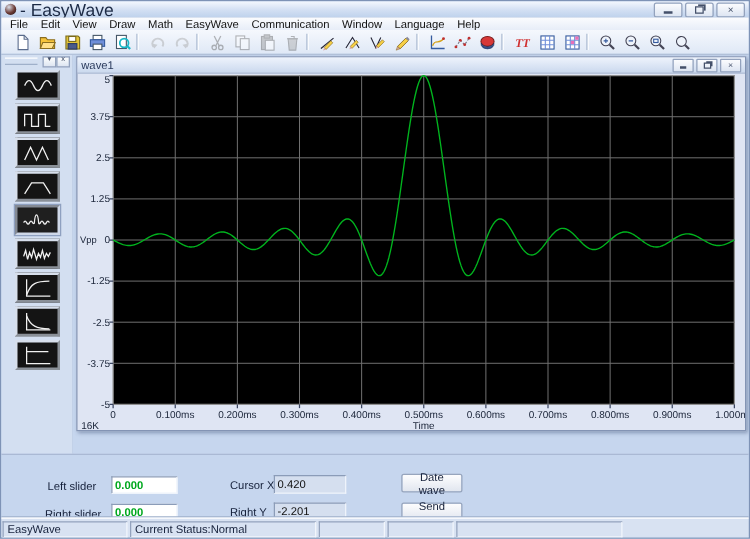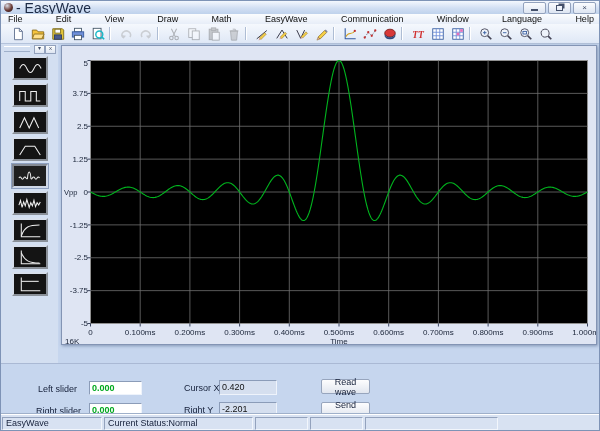--- a/index.html
+++ b/index.html
@@ -13,21 +13,21 @@
     background:radial-gradient(circle at 35% 30%, #d9dee8, #6b3a34 55%, #181016);}
   .title{font-size:14px;color:#1c2a45;}
   .win-controls{margin-left:auto;display:flex;gap:2px;}
   .winbtn{width:21px;height:10px;background:linear-gradient(#fbfcfe,#dde5f2);
     border:1px solid #93a2bd;border-radius:2px;display:flex;align-items:center;justify-content:center;
     font-size:8px;line-height:8px;color:#44506a;cursor:default;}
   .g-min{display:block;width:7px;height:2px;background:#44506a;margin-top:4px;}
   .g-rest{display:block;width:5px;height:4px;border:1px solid #44506a;box-shadow:2px -2px 0 -0.5px #44506a;}
   
   .menubar{position:absolute;top:13px;left:0;right:0;height:10px;
-    background:linear-gradient(#fbfcfe,#e7edf8);display:flex;align-items:center;padding-left:2px;font-size:9px;justify-content:space-between;}
+    background:linear-gradient(#fbfcfe,#e7edf8);display:flex;align-items:center;padding-left:2px;font-size:9px;}
   .menu-item{padding:0 5px;color:#111;cursor:default;}
   
   .toolbar{position:absolute;top:23px;left:0;right:0;height:19px;
     background:linear-gradient(#f5f8fd,#dfe8f6);border-bottom:1px solid #b4c3db;
     display:flex;align-items:center;padding-left:5px;gap:1px;}
   .tbtn{width:19px;height:17px;display:flex;align-items:center;justify-content:flex-end;font-style:italic;}
   .tbtn svg{width:14px;height:14px;}
   .tbtn.disabled svg{filter:grayscale(1) opacity(.42);}
   .tsep{width:1px;height:13px;background:#aebdd4;margin:0 3px;box-shadow:1px 0 0 #fff;}
   
@@ -333,20 +333,34 @@
           <svg viewBox="0 0 30 24" fill="none" stroke="#f0f0f0" stroke-width="1.3">
             <path d="M4 3v17h24"></path>
             <path d="M4 8h22"></path>
           </svg>
         </div>
       </div>
   </div>
 
   <div class="workspace">
     <div class="child">
+      <div class="child-title">
+        <span>wave1</span>
+        <span class="child-controls">
+          <span class="cwbtn">
+              <span class="cg-min"></span>
+            </span>
+          <span class="cwbtn">
+              <span class="cg-rest"></span>
+            </span>
+          <span class="cwbtn">
+              <span>×</span>
+            </span>
+        </span>
+      </div>
       <div class="child-body">
         <svg id="chart" width="534" height="285">
             <rect x="28.5" y="1.5" width="497" height="263" fill="#000000" stroke="#909090"></rect>
             <line x1="78.2" y1="1.5" x2="78.2" y2="264.5" stroke="#707070" stroke-width="0.8"></line>
             <line x1="127.9" y1="1.5" x2="127.9" y2="264.5" stroke="#707070" stroke-width="0.8"></line>
             <line x1="177.6" y1="1.5" x2="177.6" y2="264.5" stroke="#707070" stroke-width="0.8"></line>
             <line x1="227.3" y1="1.5" x2="227.3" y2="264.5" stroke="#707070" stroke-width="0.8"></line>
             <line x1="277" y1="1.5" x2="277" y2="264.5" stroke="#707070" stroke-width="0.8"></line>
             <line x1="326.7" y1="1.5" x2="326.7" y2="264.5" stroke="#707070" stroke-width="0.8"></line>
             <line x1="376.4" y1="1.5" x2="376.4" y2="264.5" stroke="#707070" stroke-width="0.8"></line>
@@ -412,21 +426,21 @@
     <span class="clabel" style="left:37px;top:20px;">Left slider</span>
     <input class="field green" style="left: 88px; top: 17px; width: 47px;" value="0.000">
     <span class="clabel" style="left:35px;top:42px;">Right slider</span>
     <input class="field green" style="left: 88px; top: 39px; width: 47px;" value="0.000">
 
     <span class="clabel" style="left:183px;top:19px;">Cursor X</span>
     <div class="field ro" style="left:218px;top:16px;width:52px;">0.420</div>
     <span class="clabel" style="left:183px;top:41px;">Right Y</span>
     <div class="field ro" style="left:218px;top:38px;width:52px;">-2.201</div>
 
-    <button class="pbtn" style="left:320px;top:15px;">Read wave</button>
+    <button class="pbtn" style="left:320px;top:15px;">Date wave</button>
     <button class="pbtn" style="left:320px;top:38px;">Send wave</button>
   </div>
 
   <div class="statusbar" id="statusbar">
       <div class="scell" style="width: 95px;">EasyWave</div>
       <div class="scell" style="width: 144px;">Current Status:Normal</div>
       <div class="scell" style="width: 48px;"></div>
       <div class="scell" style="width: 48px;"></div>
       <div class="scell" style="width: 128px;"></div>
     </div>

